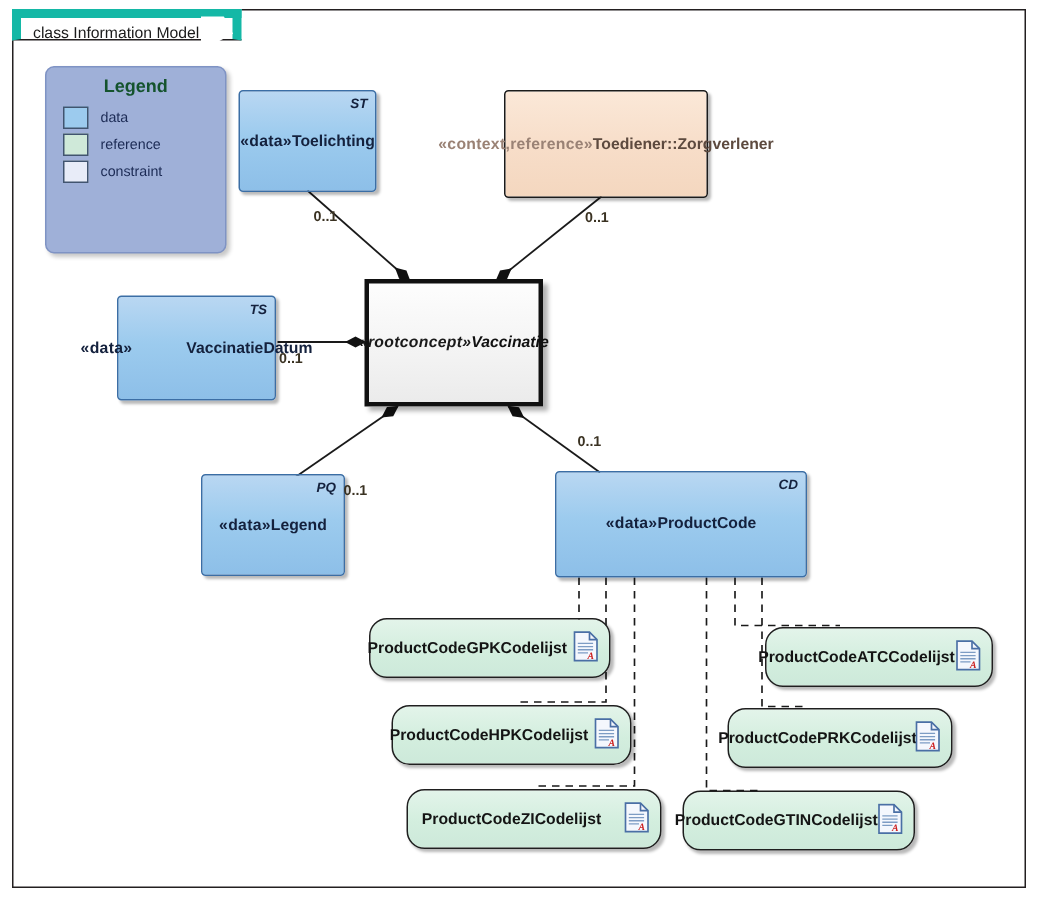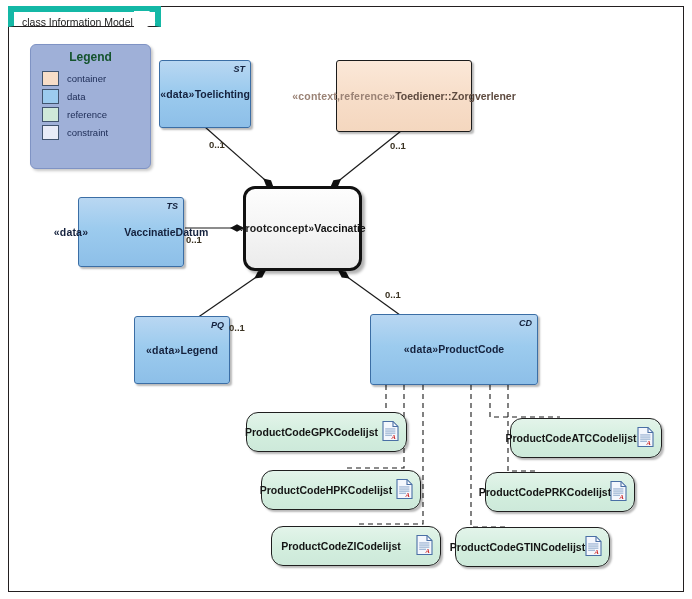--- a/index.html
+++ b/index.html
@@ -110,22 +110,23 @@
     background: linear-gradient(180deg, #fbe8d8 0%, #f7ddc8 55%, #f4d7bf 100%);
     border: 1px solid #1b1b1b;
   }
   .node.container .stereo { color: #9a8275; font-weight: bold; }
   .node.container .nname   { color: #5d4a3f; font-weight: bold; }
 
   
   .node.rootconcept {
     background: linear-gradient(180deg, #fdfdfd 0%, #f3f3f3 60%, #ebebeb 100%);
     border: 3px solid #111111;
-    border-radius: 12px;
+    border-radius: 0;
     box-shadow: 3px 3px 3px rgba(0,0,0,0.30);
+    font-style: italic;
   }
   .node.rootconcept .stereo { color: #1a1a1a; }
   .node.rootconcept .nname  { color: #111111; }
 
   
   .node.codelist {
     background: linear-gradient(180deg, #e3f4ea 0%, #d3eede 55%, #cde9da 100%);
     border: 1px solid #1f1f1f;
     border-radius: 12px;
     flex-direction: row;
@@ -225,24 +226,20 @@
     <path d="M404,385 L404,468 L345,468" fill="none" stroke="#1a1a1a" stroke-width="1.1" stroke-dasharray="5,4"></path>
     <path d="M423,385 L423,524 L355,524" fill="none" stroke="#1a1a1a" stroke-width="1.1" stroke-dasharray="5,4"></path>
     <path d="M490,385 L490,417 L560,417" fill="none" stroke="#1a1a1a" stroke-width="1.1" stroke-dasharray="5,4"></path>
     <path d="M508,385 L508,471 L535,471" fill="none" stroke="#1a1a1a" stroke-width="1.1" stroke-dasharray="5,4"></path>
     <path d="M471,385 L471,527 L507,527" fill="none" stroke="#1a1a1a" stroke-width="1.1" stroke-dasharray="5,4"></path>
   </svg>
 
   <div id="legend">
     <div class="legend-title">Legend</div>
 
-    <div class="legend-row">
-      <span class="legend-swatch" style="background:#f7ddc8;"></span>
-      <span class="legend-label">container</span>
-    </div>
     <div class="legend-row">
       <span class="legend-swatch" style="background:#9ccbee;"></span>
       <span class="legend-label">data</span>
     </div>
     <div class="legend-row">
       <span class="legend-swatch" style="background:#cfe9d9;"></span>
       <span class="legend-label">reference</span>
     </div>
     <div class="legend-row">
       <span class="legend-swatch" style="background:#e8ecf8;"></span>

